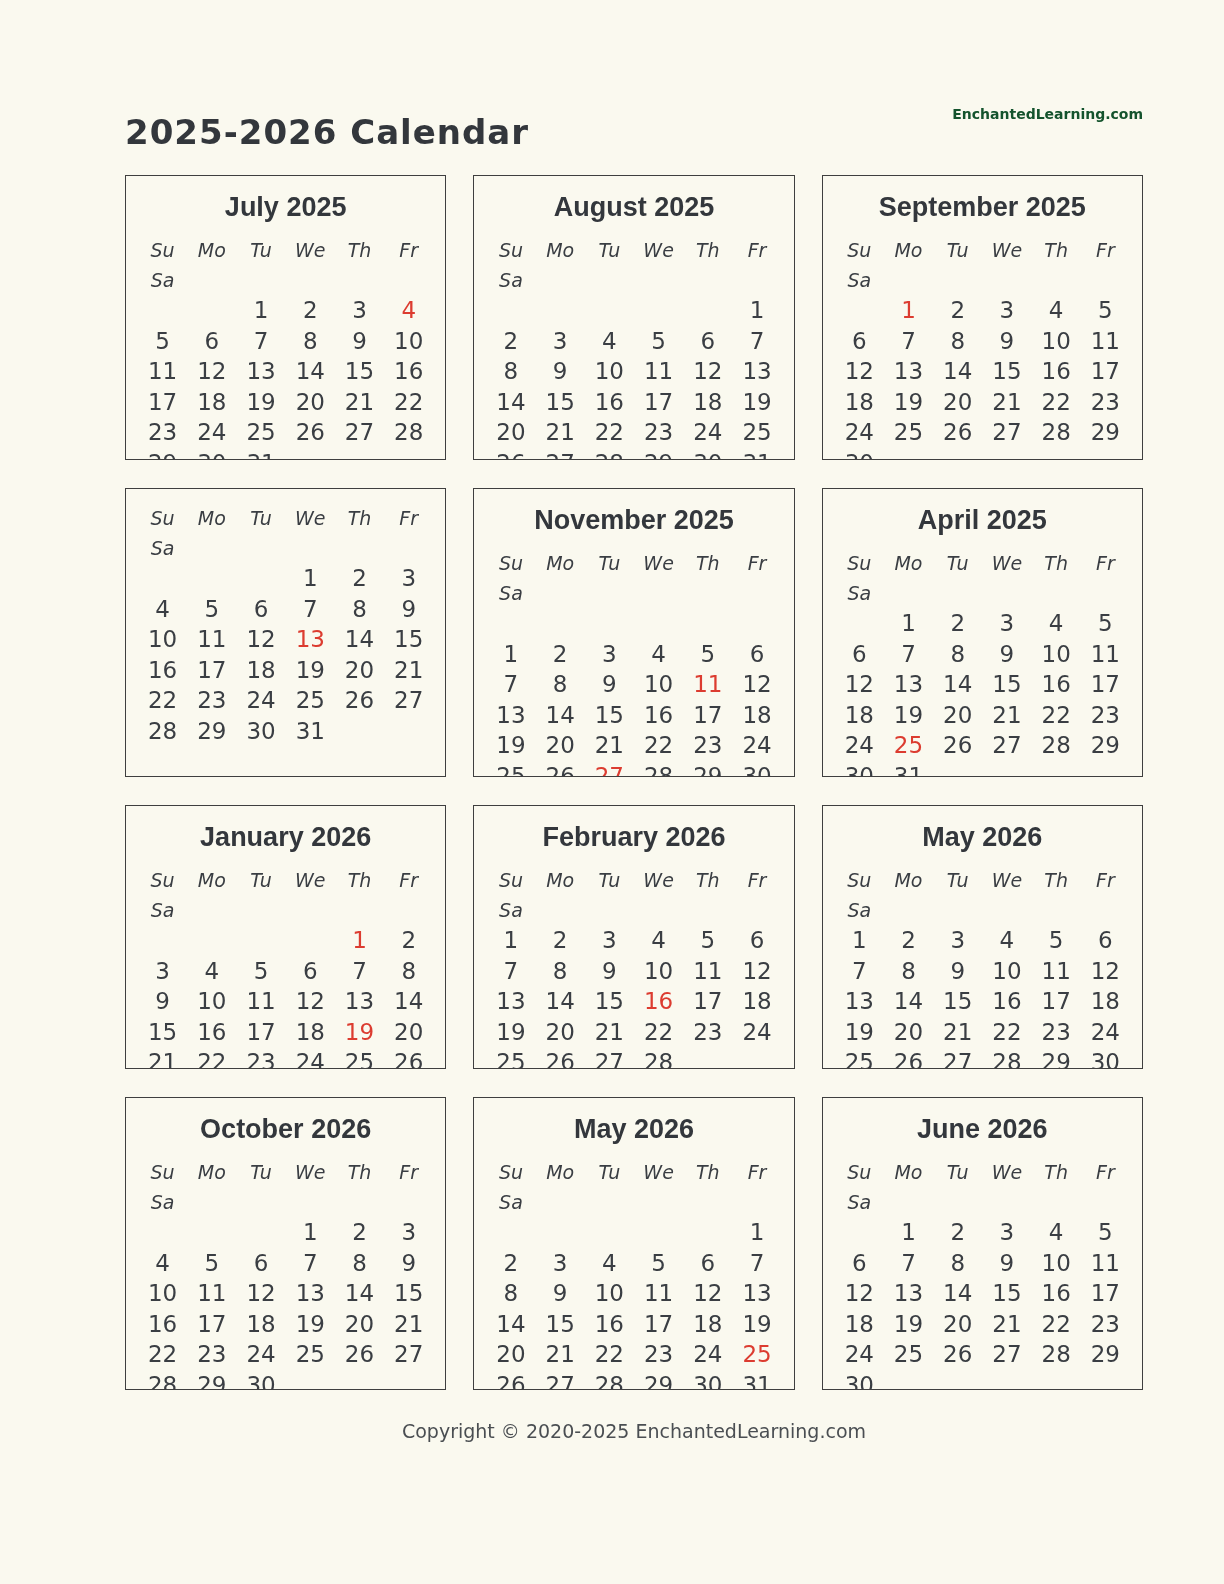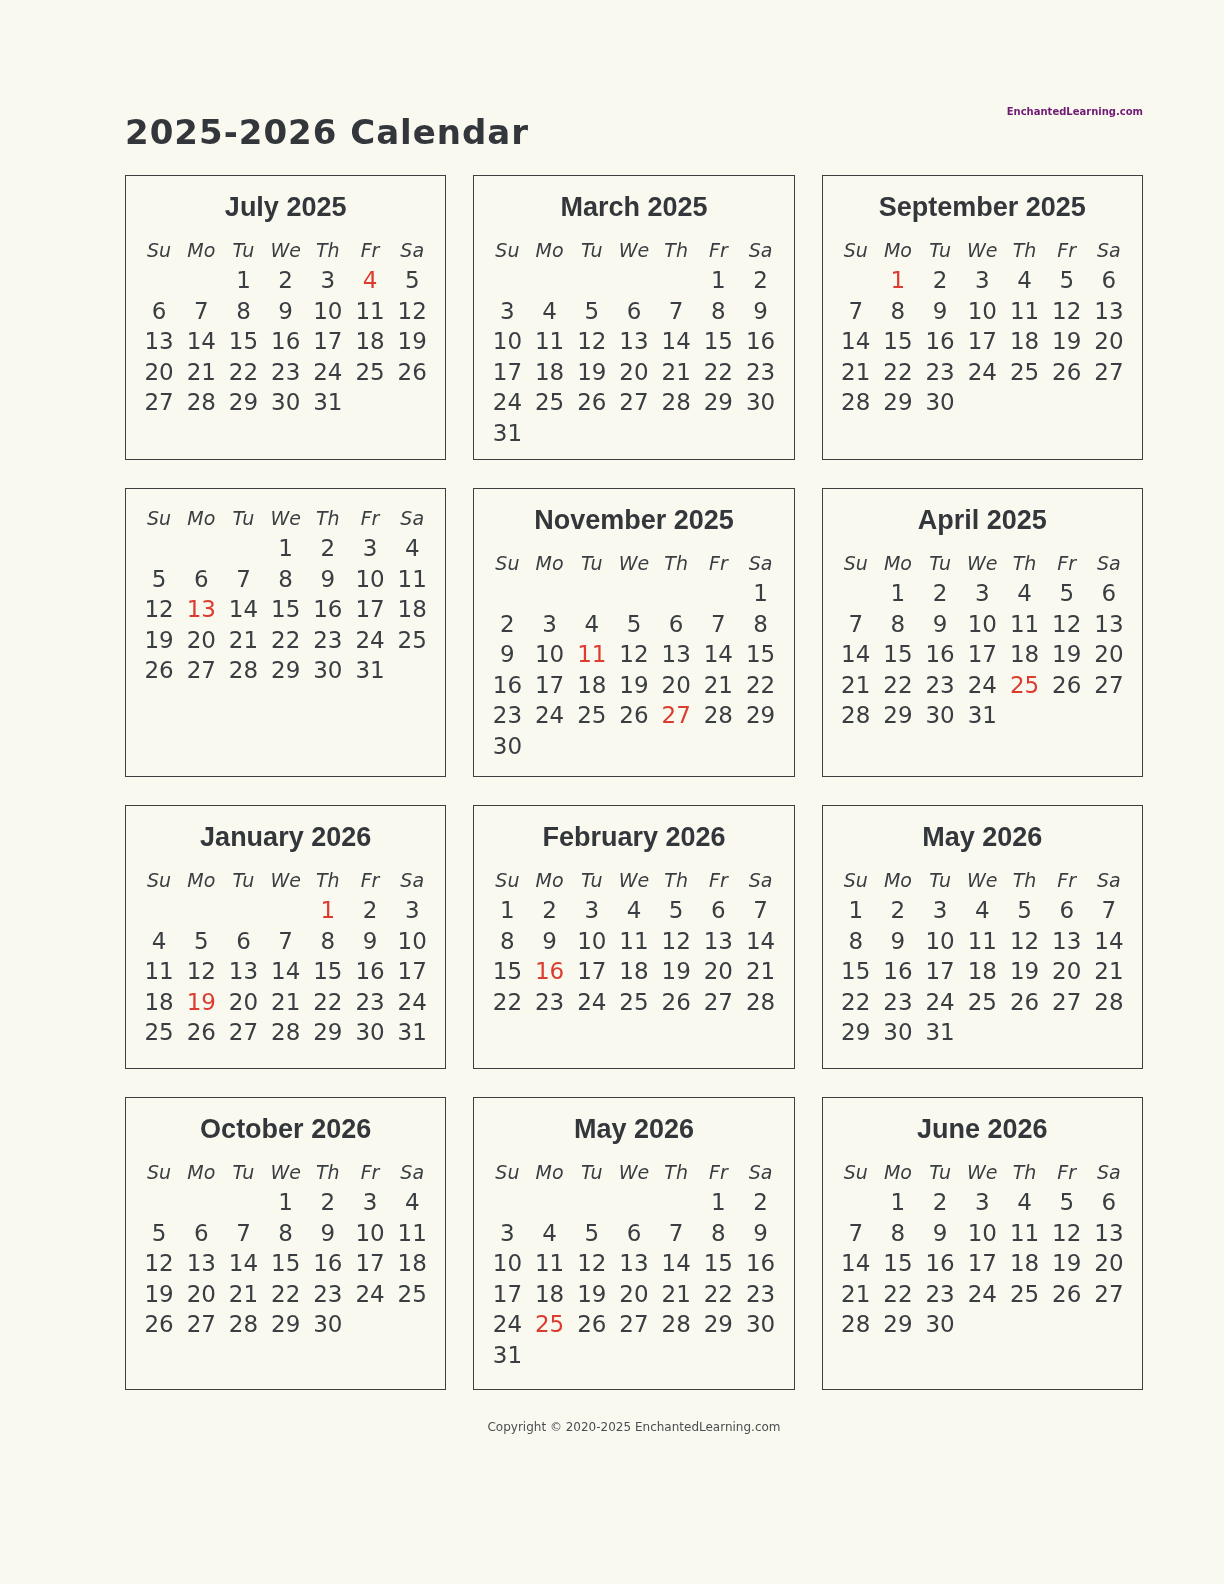--- a/index.html
+++ b/index.html
@@ -30,23 +30,23 @@
   }
   .page-title{
     font-family:"DejaVu Sans", sans-serif;
     font-weight:bold;
     font-size:34px;
     letter-spacing:1px;
     color:var(--title);
     margin:8px 0 0 0;
   }
   .site-name{
-    font-size:10px;
+    font-size:14px;
     font-weight:bold;
-    color:#701a75;
+    color:#14532d;
     margin-top:2px;
   }
   .calendar-grid{
     margin-top:23px;
     display:grid;
     grid-template-columns:repeat(3, 1fr);
     grid-template-rows:285px 289px 264px 293px;
     column-gap:27px;
     row-gap:28px;
   }
@@ -59,42 +59,42 @@
   .month-title{
     text-align:center;
     font-family:"Liberation Sans", sans-serif;
     font-weight:bold;
     font-size:27px;
     color:var(--title);
     margin:2px 0 12px 0;
   }
   .dow-row, .weeks{
     display:grid;
-    grid-template-columns:repeat(7, 1fr);
+    grid-template-columns:repeat(6, 1fr);
   }
   .dow{
     text-align:center;
     font-style:italic;
     font-size:19px;
     height:30px;
     line-height:30px;
     color:var(--text);
   }
   .day{
     text-align:center;
     font-size:23px;
     height:30.5px;
     line-height:30.5px;
     color:var(--text);
   }
   .day.red{ color:var(--red); }
   .page-footer{
     text-align:center;
     margin-top:30px;
-    font-size:12px;
+    font-size:19px;
     color:#4a4e52;
   }
 </style>
 </head>
 <body>
 
 <div class="page">
 
   <div class="page-header">
     <h1 class="page-title">2025-2026 Calendar</h1>
@@ -146,21 +146,21 @@
           <span class="day">28</span>
           <span class="day">29</span>
           <span class="day">30</span>
           <span class="day">31</span>
           <span class="day"></span>
           <span class="day"></span>
         </div>
   </div>
 
   <div class="month">
-    <div class="month-title">March 2025</div>
+    <div class="month-title">August 2025</div>
     <div class="dow-row">
           <span class="dow">Su</span>
           <span class="dow">Mo</span>
           <span class="dow">Tu</span>
           <span class="dow">We</span>
           <span class="dow">Th</span>
           <span class="dow">Fr</span>
           <span class="dow">Sa</span>
         </div>
     <div class="weeks">

